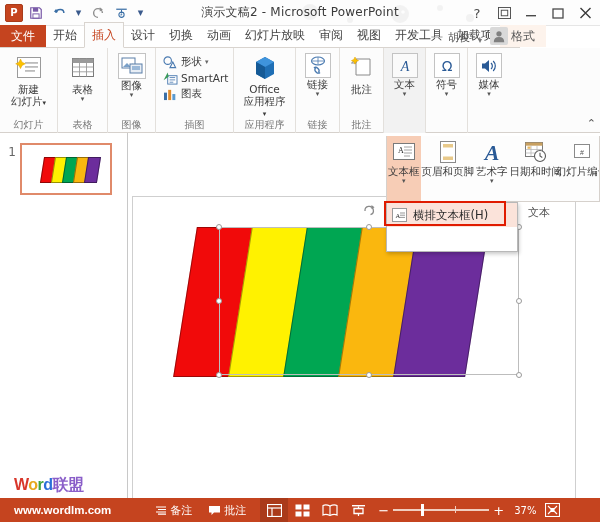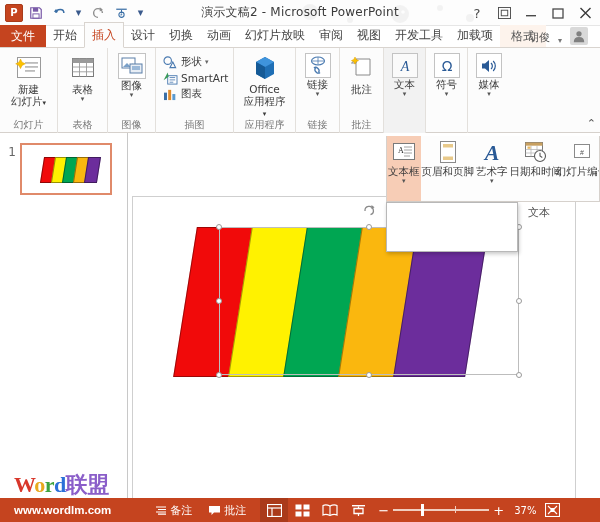--- a/index.html
+++ b/index.html
@@ -37,21 +37,21 @@
     font-size:12px; color:#3b3b3b; letter-spacing:.2px;
   }
   .win-btns { position:absolute; right:2px; top:0; height:26px;
     display:flex; align-items:center; gap:1px; }
   .wbtn { width:26px; height:22px; display:flex; align-items:center;
     justify-content:center; color:#4a4a4a; font-size:13px; }
   .wbtn.close { font-size:15px; }
 
   
   .tabbar {
-    position:absolute; top:26px; left:0; width:600px; height:22px;
+    position:absolute; top:26px; left:0; width:520px; height:22px;
     background:#fff; display:flex; align-items:flex-end;
     border-bottom:1px solid #d9d4cf;
   }
   .tab {
     height:22px; padding:12px 7px; display:flex; align-items:center;
     font-size:12px; color:#444; white-space:nowrap;
   }
   .tab.file { background:#c5441f; color:#fff; font-size:12px; padding:0 11px; height:22px;}
   .tab.active { color:#c5441f; background:#fcfcfc; border:1px solid #d9d4cf;
      border-bottom:1px solid #fcfcfc; margin-bottom:-1px; }
@@ -150,22 +150,22 @@
     display:flex; align-items:center; justify-content:center; }
   .redmark { position:absolute; left:-3px; top:-2px; width:122px; height:25px;
     border:2px solid #e01b00; z-index:45; pointer-events:none; }
 
   
   .fp-grouplabel { position:absolute; left:528px; top:205px; font-size:11px;
     color:#555; z-index:30; }
 
   
   .watermark { position:absolute; left:14px; bottom:26px; z-index:20; }
-  .wm-main { font-size:22px; font-weight:bold; letter-spacing:-.5px;
-     font-family:Liberation Serif, serif; line-height:22px; }
+  .wm-main { font-size:16px; font-weight:bold; letter-spacing:-.5px;
+     font-family:Liberation Sans, sans-serif; line-height:22px; }
   .wm-url { font-size:11.5px; color:#fff; font-weight:bold;
      font-family:"Liberation Sans", sans-serif; }
 
   
   .statusbar { position:absolute; left:0; bottom:0; width:600px; height:24px;
     background:#c5441f; display:flex; align-items:center; color:#fff;
     font-size:11px; }
   .sb-item { display:flex; align-items:center; gap:3px; padding:0 8px;
     height:24px; }
   .sb-view { width:28px; height:24px; display:flex; align-items:center;
@@ -556,20 +556,30 @@
             <text x="11" y="13.5" font-size="7" font-family="Liberation Sans, sans-serif" fill="#555" text-anchor="middle">#</text>
           </svg>
       </div>
       <div class="fl" style="font-size:10.5px;line-height:11.5px">幻灯片编号</div>
     </div>
   </div>
 
   <div class="fp-grouplabel">文本</div>
 
   <div class="dropdown">
+    <div class="dd-item hl">
+      <span class="dd-ic">
+        <svg width="12" height="11" viewBox="0 0 12 11">
+            <text x="1.5" y="8" font-size="6.5" font-family="Liberation Serif, serif" fill="#2a2a2a">A</text>
+            <path d="M6 3 h5 M6 5.2 h5 M6 7.4 h5" stroke="#6a6a6a" stroke-width=".7"></path>
+          </svg>
+      </span>
+      <span>横排文本框(H)</span>
+      <span class="redmark"></span>
+    </div>
   </div>
 
   <div class="watermark">
     <div class="wm-main">
       <span style="color:#d8372b">W</span><span style="color:#e8a81e">o</span><span style="color:#3fa33f">r</span><span style="color:#2b6fd8">d</span><span style="color:#8a5ec9">联</span><span style="color:#8a5ec9">盟</span>
     </div>
   </div>
 
   <div class="statusbar">
     <div style="width:14px"></div>

